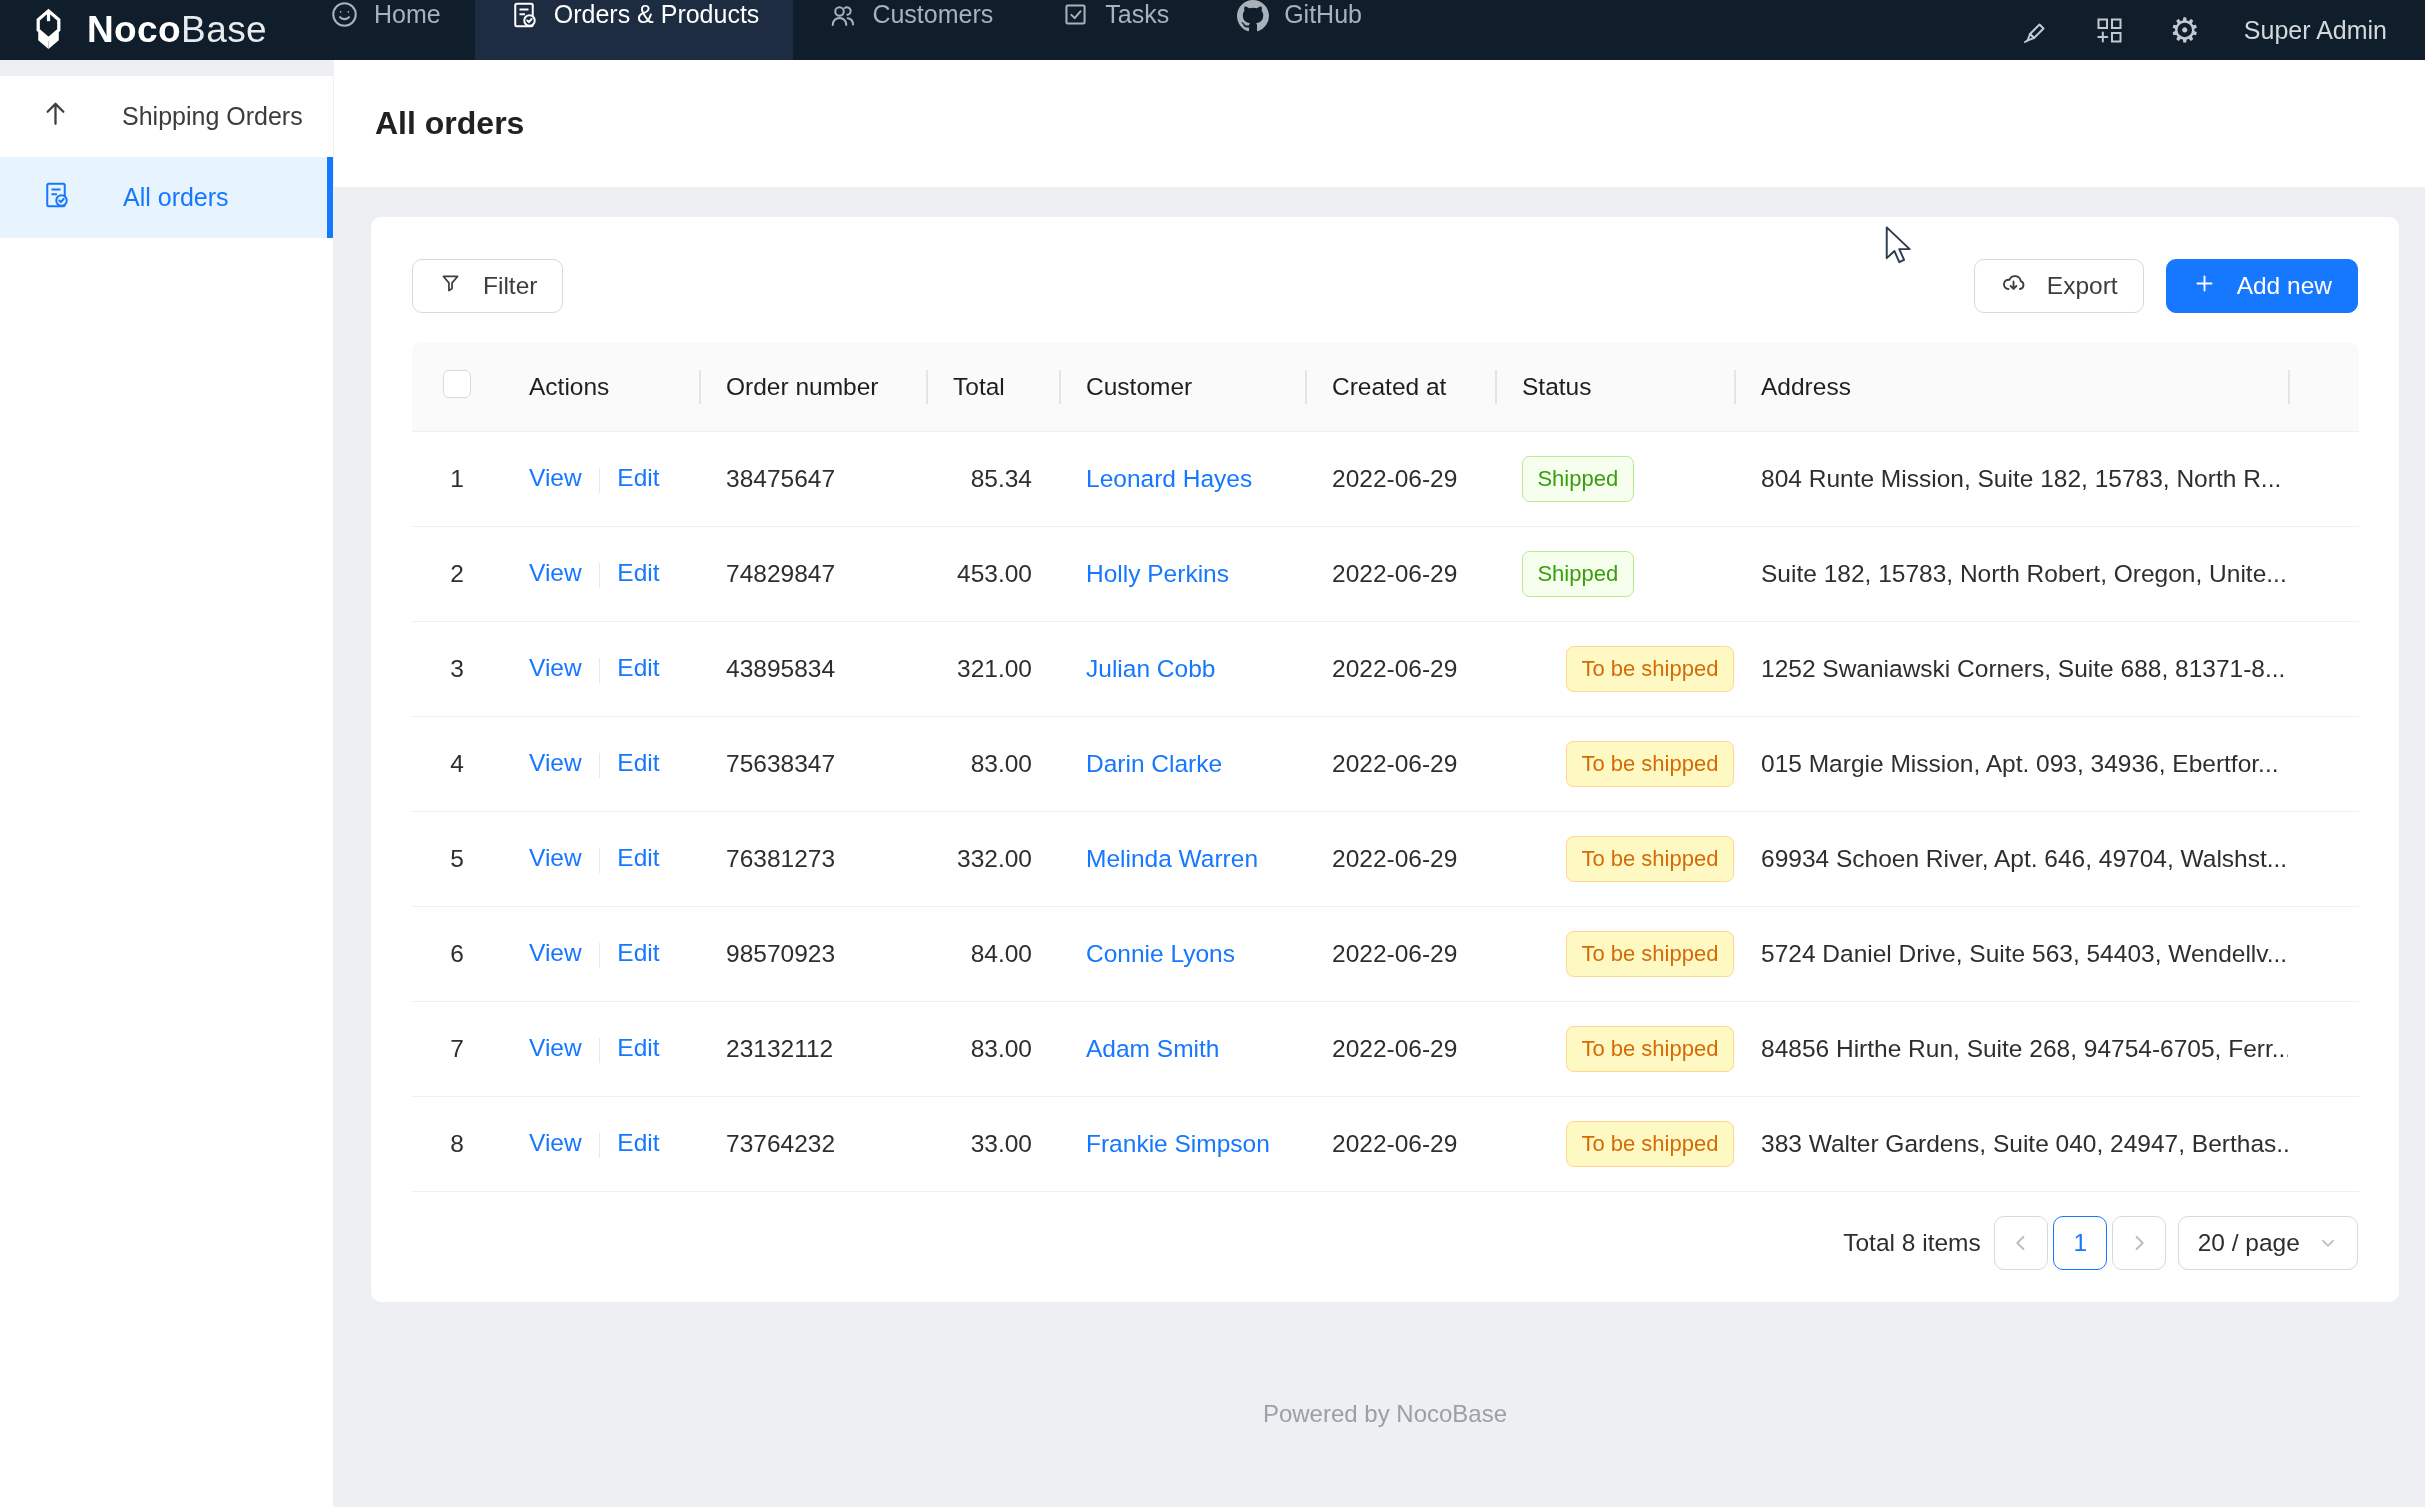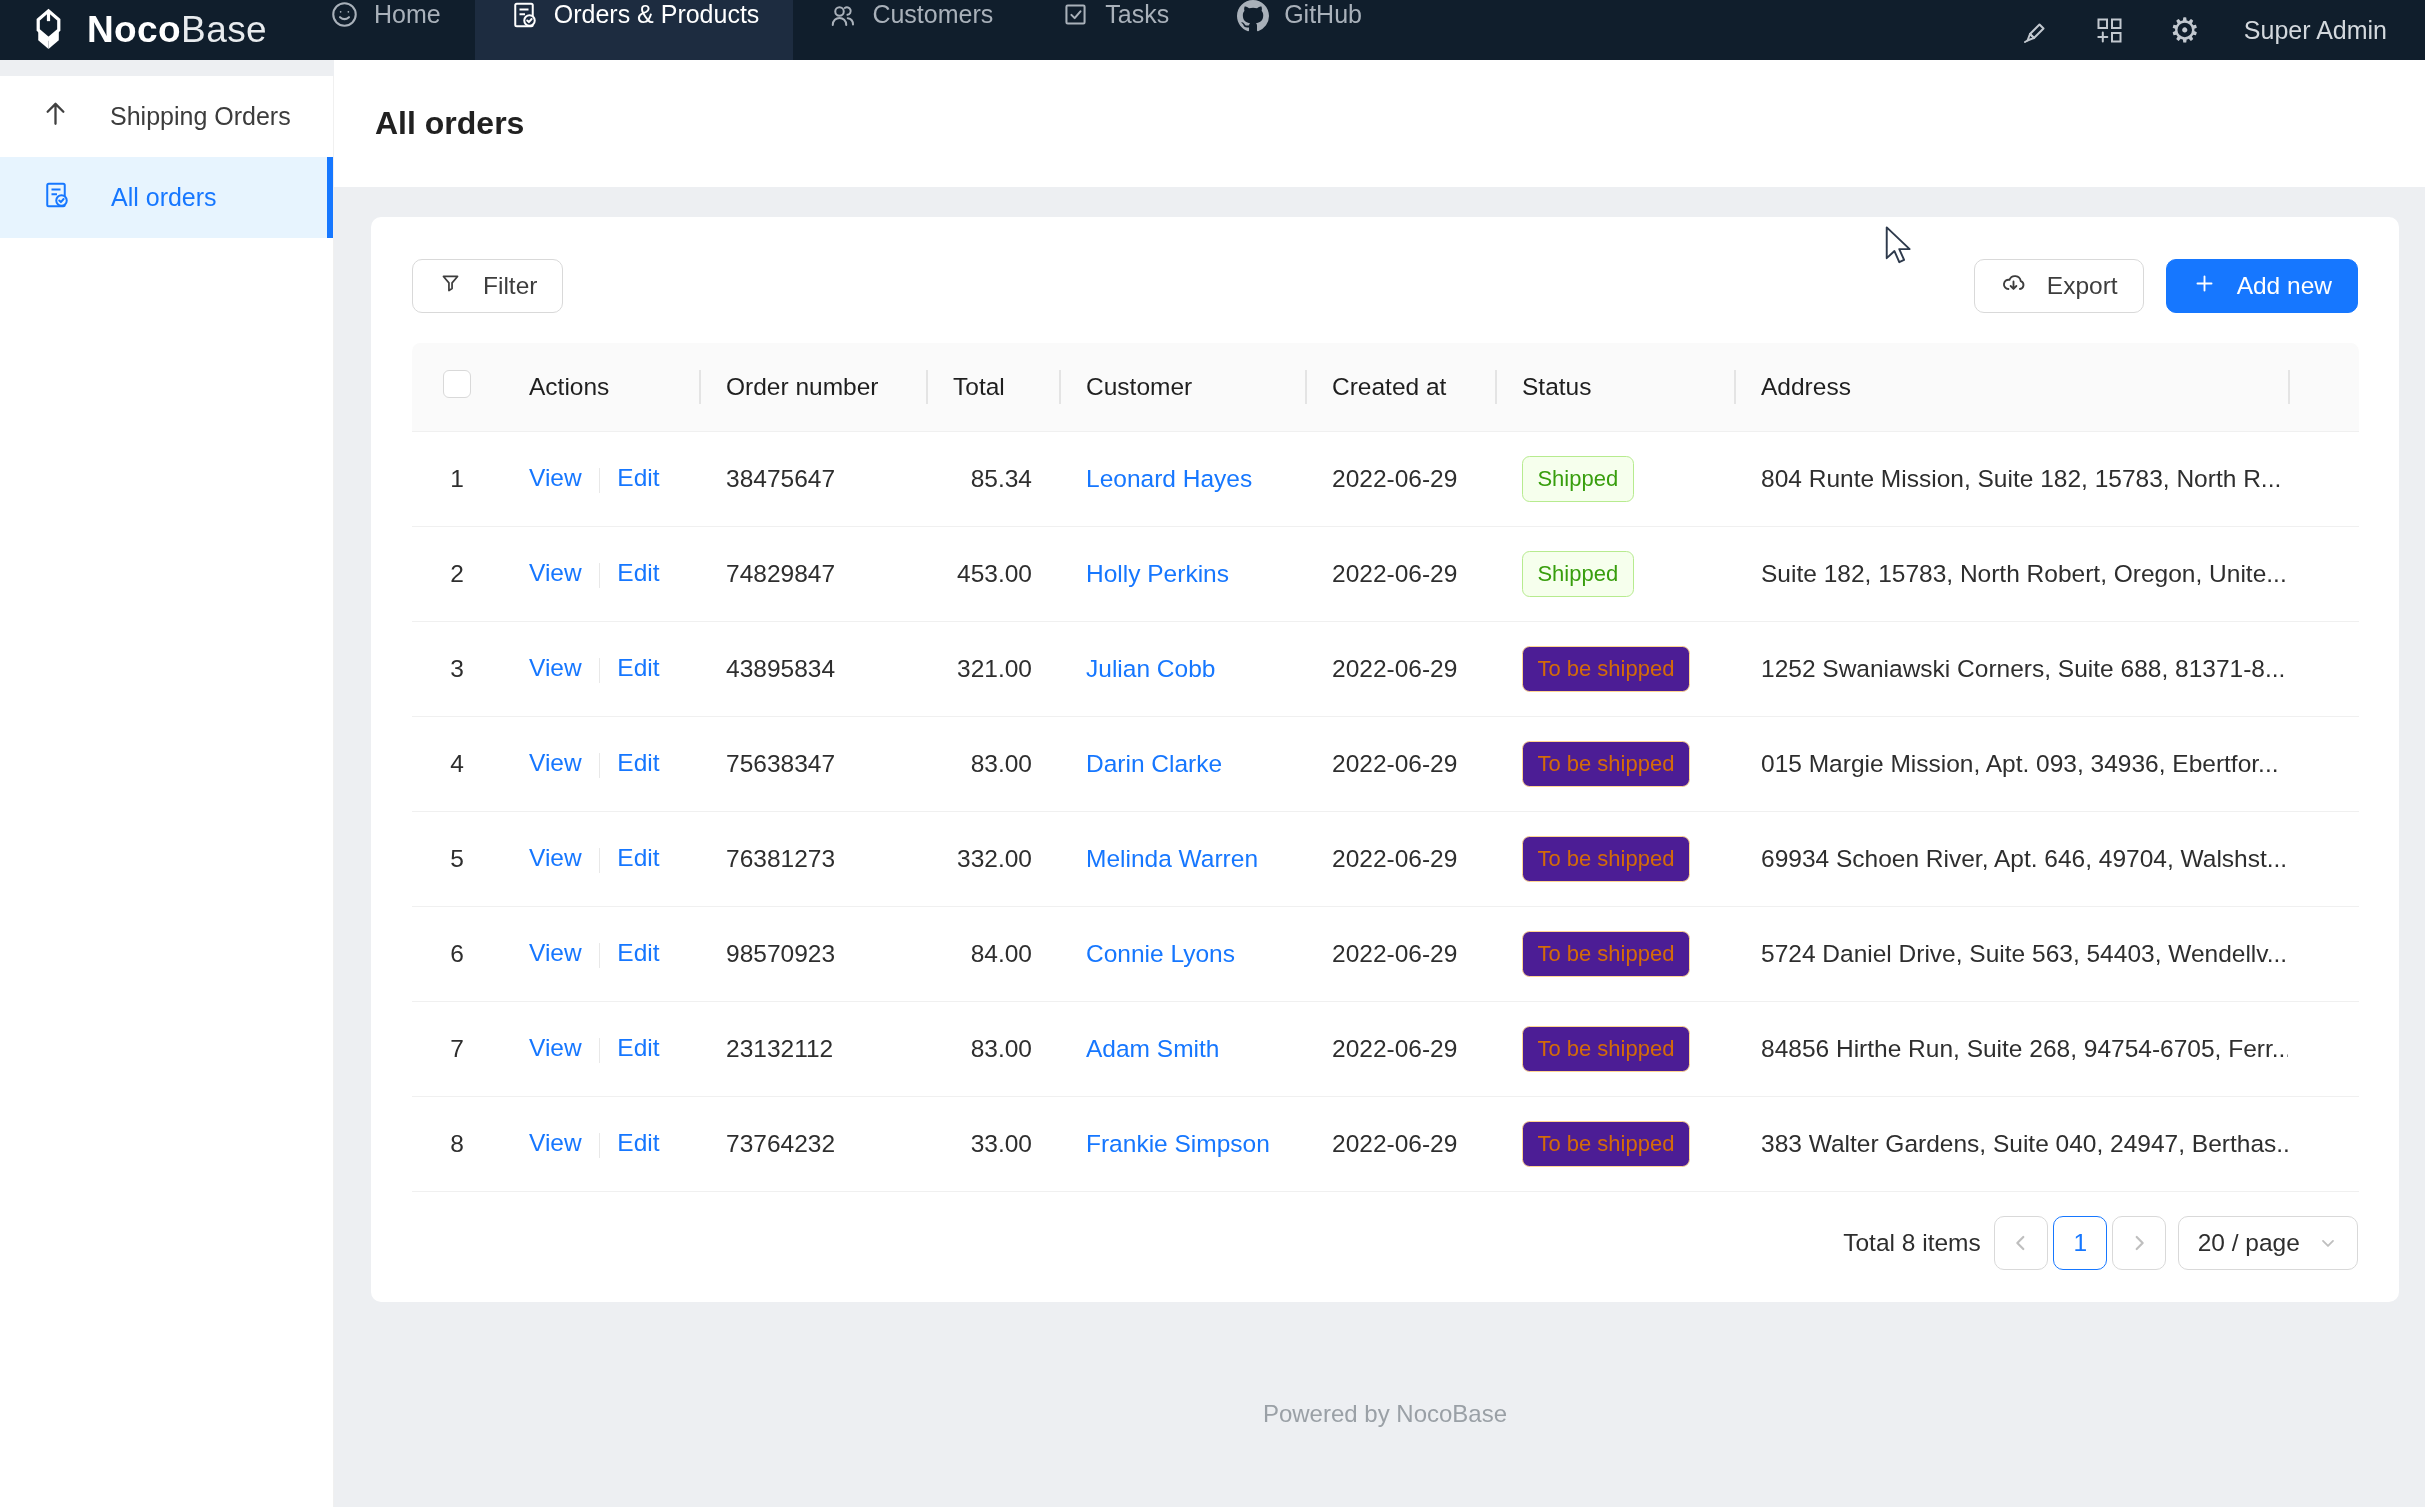--- a/index.html
+++ b/index.html
@@ -29,21 +29,21 @@
   .nav-right { margin-left:auto; display:flex; align-items:center; gap:44px; padding-right:39px; }
   .nav-icon-btn { display:flex; align-items:center; color:#c2c8cf; cursor:pointer; }
   .gear-glyph { font-size:34px; line-height:1; color:#c2c8cf; }
   .nav-user { font-size:25px; color:#d3d8dd; cursor:pointer;text-align:center; }
   
   .sidebar {
     position:absolute; top:76px; left:0; bottom:0; width:334px;
     background:#ffffff; border-right:1.7px solid #f0f0f0; z-index:4;
   }
   .side-item {
-    height:81px; display:flex; align-items:center; gap:40px;
+    height:81px; display:flex; align-items:center; gap:52px;
     padding-left:41px; font-size:25px; color:#3c3c3c; cursor:pointer; position:relative;
   }
   .side-item svg { flex:0 0 auto; }
   .side-item.active { background:#e7f4fe; color:#1677ff; }
   .side-item.active::after {
     content:""; position:absolute; right:0; top:0; bottom:0; width:6px; background:#1677ff;
   }
   
   .main { margin-left:334px; height:1432px; display:flex; flex-direction:column; }
   .page-header { background:#ffffff; height:127px; display:flex; align-items:center; padding-left:41px; }
@@ -79,21 +79,21 @@
   }
   td.c-index { text-align:center; padding:0; }
   td.c-total { text-align:right; }
   a.tlink { color:#1677ff; text-decoration:none; cursor:pointer; }
   .action-divider { display:inline-block; width:1.7px; height:25px; background:#e8e8e8; margin:0 17px; vertical-align:middle; }
   .badge {
     display:inline-block; font-size:22px; line-height:1; padding:11px 14.4px;
     border-radius:7.6px; border:1.7px solid transparent;
   }
   .badge.green  { background:#f6ffed; border-color:#b7eb8f; color:#389e0d; }
-  .badge.orange { background:#4c1d95; border-color:#ffd591; color:#d46b08; }
+  .badge.orange { background:#fef9c3; border-color:#ffd591; color:#d46b08;margin-left:44px; }
   
   .checkbox { width:28px; height:28px; border:1.7px solid #d9d9d9; border-radius:6px; background:#fff; display:inline-block; cursor:pointer; }
   
   .pagination { display:flex; align-items:center; justify-content:flex-end; gap:5px; margin-top:24px; }
   .pg-total { font-size:24.5px; color:#2e2e2e; margin-right:8.5px; }
   .pg-btn {
     width:54px; height:54px; border:1.7px solid #d9d9d9; border-radius:10px; background:#fff;
     display:flex; align-items:center; justify-content:center; color:#bfbfbf; cursor:pointer; font-size:24.5px;
   }
   .pg-btn.current { border-color:#1677ff; color:#1677ff; }

